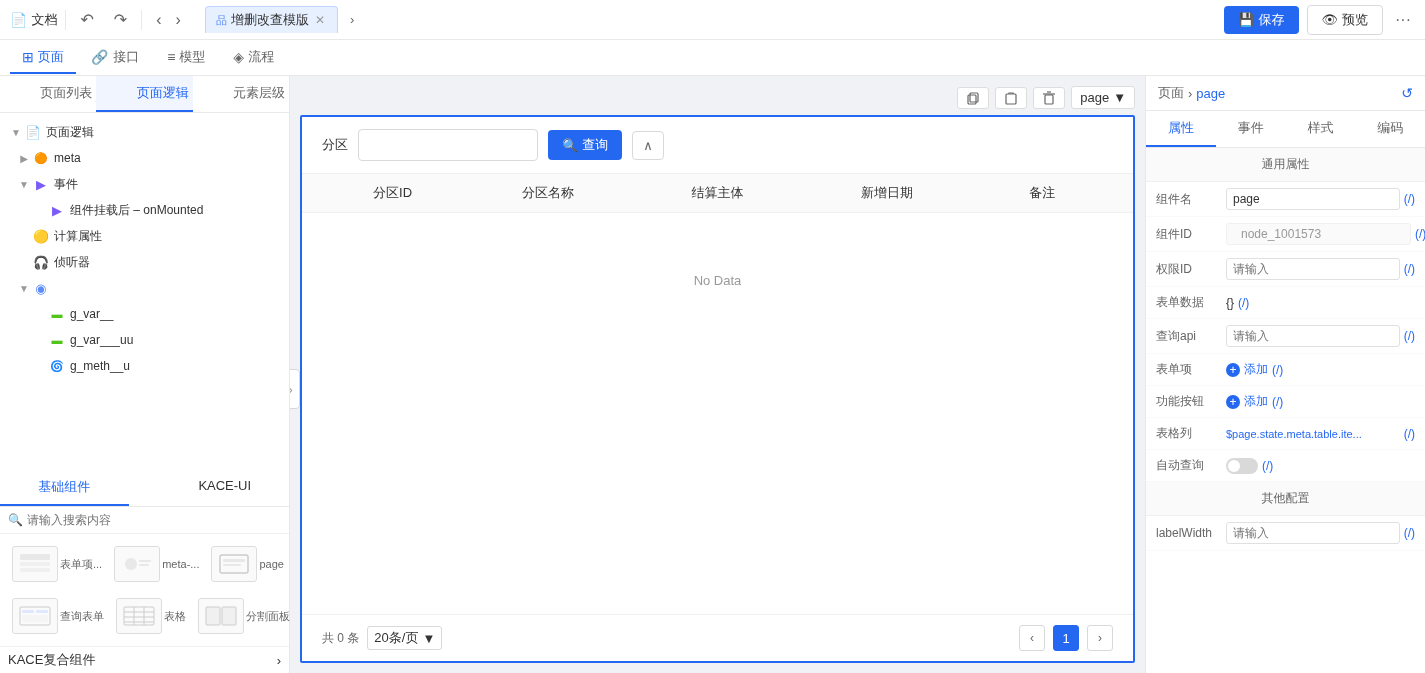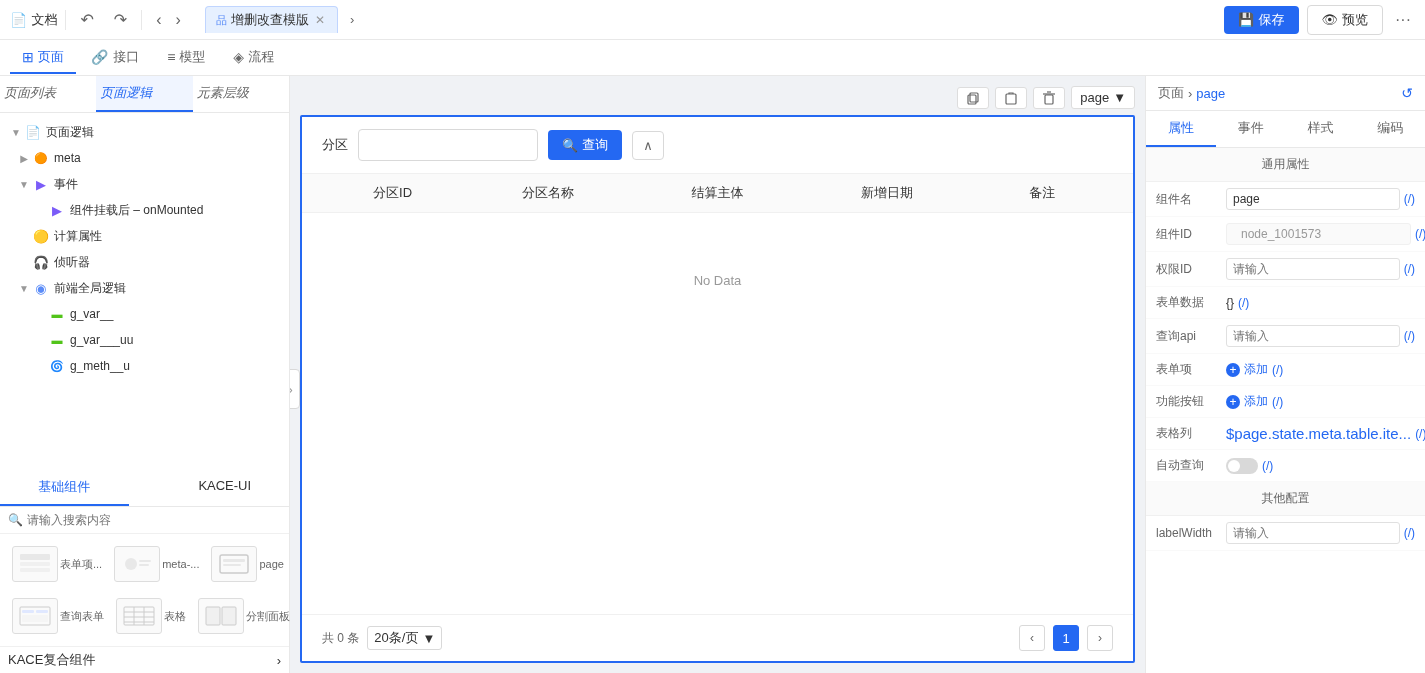--- a/index.html
+++ b/index.html
@@ -46,22 +46,22 @@
     .nav-tab.active { color: #2468f2; border-bottom: 2px solid #2468f2; }
     .nav-tab-icon { font-size: 14px; }
 
     
     .main-layout { display: flex; flex: 1; overflow: hidden; }
 
     
     .left-panel { width: 290px; background: #fff; border-right: 1px solid #e8e8e8; display: flex; flex-direction: column; flex-shrink: 0; }
     .left-tabs { display: flex; border-bottom: 1px solid #e8e8e8; }
     .left-tab {
-      flex: 1; text-align: left; padding: 8px 4px; cursor: pointer; font-size: 12px;
-      color: #666; border-bottom: 2px solid transparent; font-style: italic;
+      flex: 1; text-align: right; padding: 8px 4px; cursor: pointer; font-size: 12px;
+      color: #666; border-bottom: 2px solid transparent;
     }
     .left-tab.active { color: #2468f2; border-bottom: 2px solid #2468f2; background: #f0f5ff; }
 
     
     .tree-section { flex: 1; overflow-y: auto; padding: 6px 0; }
     .tree-item { display: flex; align-items: center; padding: 4px 8px; cursor: pointer; color: #333; }
     .tree-expand { width: 16px; height: 16px; display: inline-flex; align-items: center; justify-content: center; color: #999; font-size: 10px; cursor: pointer; }
     .tree-icon { width: 18px; height: 18px; display: inline-flex; align-items: center; justify-content: center; margin-right: 4px; font-size: 13px; }
     .tree-label { font-size: 12px; flex: 1; }
     .tree-indent-1 { padding-left: 16px; }
@@ -135,21 +135,21 @@
     .prop-row { display: flex; align-items: center; padding: 6px 10px; border-bottom: 1px solid #f9f9f9; min-height: 32px; }
     .prop-label { width: 70px; font-size: 12px; color: #666; flex-shrink: 0; }
     .prop-value { flex: 1; display: flex; align-items: center; }
     .prop-input { flex: 1; border: 1px solid #e0e0e0; border-radius: 3px; padding: 3px 6px; font-size: 12px; color: #333; outline: none; background: #fff; }
     .prop-input-disabled { flex: 1; border: 1px solid #f0f0f0; border-radius: 3px; padding: 3px 14px; font-size: 12px; color: #999; background: #fafafa; }
     .prop-slash { color: #2468f2; font-size: 12px; margin-left: 4px; cursor: pointer; }
     .prop-link { color: #2468f2; font-size: 12px; display: flex; align-items: center; gap: 2px; cursor: pointer; }
     .prop-toggle { width: 32px; height: 16px; background: #d9d9d9; border-radius: 8px; position: relative; cursor: pointer; }
     .prop-toggle-knob { width: 12px; height: 12px; background: #fff; border-radius: 50%; position: absolute; top: 2px; left: 2px; }
     .prop-braces { font-size: 12px; color: #333; }
-    .prop-long-value { font-size: 15px; color: #2468f2; flex: 1; overflow: hidden; text-overflow: ellipsis; white-space: nowrap; }
+    .prop-long-value { font-size: 11px; color: #2468f2; flex: 1; overflow: hidden; text-overflow: ellipsis; white-space: nowrap; }
 
     
     .right-panel-refresh { color: #2468f2; cursor: pointer; font-size: 14px; }
 
     
     .icon-page { color: #5b8cf8; }
     .icon-meta { color: #eb7428; }
 
     .plus-icon { width: 14px; height: 14px; display: inline-flex; align-items: center; justify-content: center; background: #2468f2; border-radius: 50%; color: #fff; font-size: 12px; line-height: 1; }
 
@@ -262,21 +262,20 @@
 
       <div class="tree-item tree-indent-1">
         <span class="tree-expand" style="visibility:hidden;">▶</span>
         <span class="tree-icon" style="color:#e74c3c;">🎧</span>
         <span class="tree-label">侦听器</span>
       </div>
 
       <div class="tree-item tree-indent-1">
         <span class="tree-expand">▼</span>
         <span class="tree-icon" style="color:#5b8cf8;">◉</span>
-        <span class="tree-label">前端全局逻辑</span>
       </div>
 
       <div class="tree-item tree-indent-2">
         <span class="tree-expand" style="visibility:hidden;">▶</span>
         <span class="tree-icon" style="color:#52c41a; font-size:11px;">▬</span>
         <span class="tree-label">g_var__</span>
       </div>
 
       <div class="tree-item tree-indent-2">
         <span class="tree-expand" style="visibility:hidden;">▶</span>

